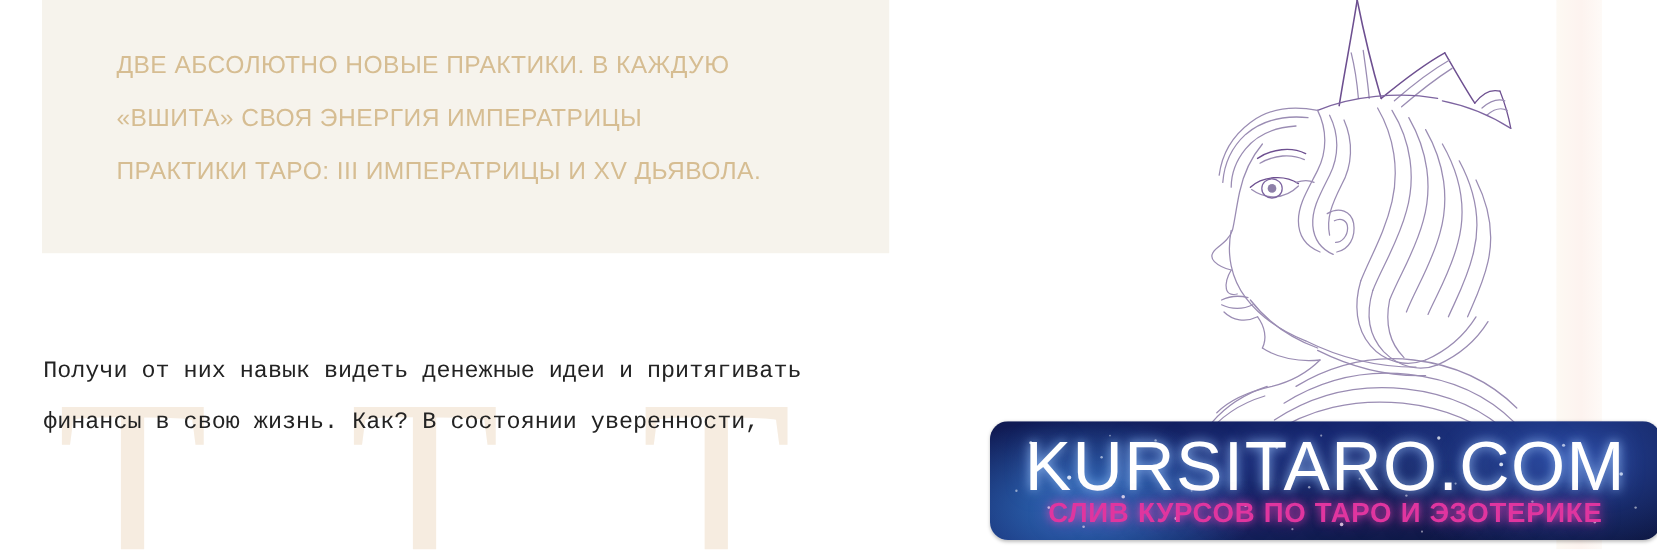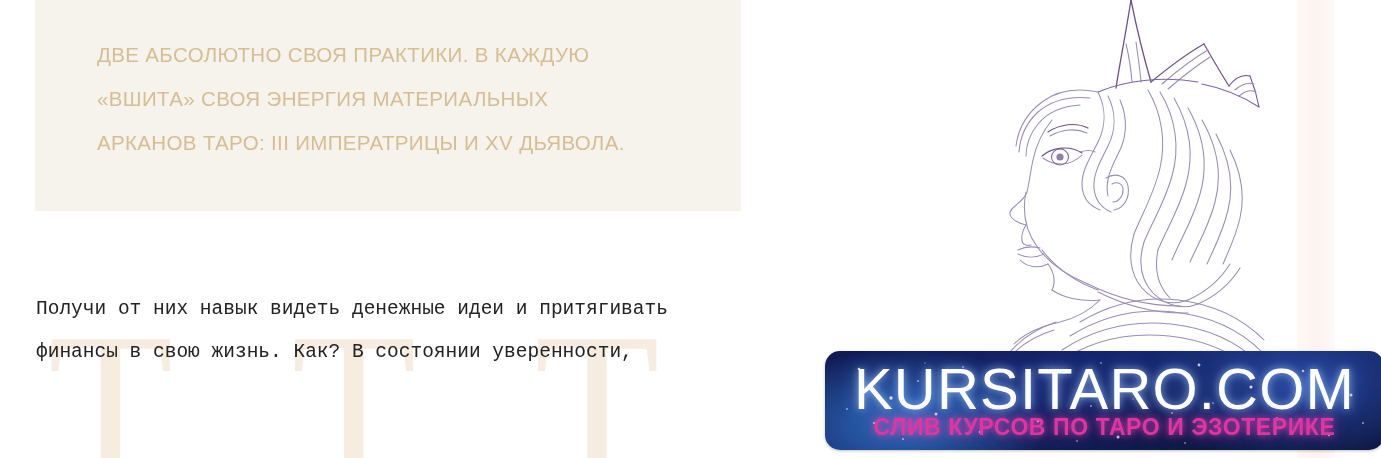--- a/index.html
+++ b/index.html
@@ -163,23 +163,23 @@
 <body>
 
 <div id="page">
 
   <div class="deco-letters">TTT</div>
 
   <div class="cream-band"></div>
 
   <div class="callout">
     <div class="callout-inner">
-      <div class="callout-line">ДВЕ АБСОЛЮТНО СВОЯ ПРАКТИКИ. В КАЖДУЮ</div>
-      <div class="callout-line">«ВШИТА» СВОЯ ЭНЕРГИЯ МАТЕРИАЛЬНЫХ</div>
-      <div class="callout-line">АРКАНОВ ТАРО: III ИМПЕРАТРИЦЫ И XV ДЬЯВОЛА.</div>
+      <div class="callout-line">ДВЕ АБСОЛЮТНО НОВЫЕ ПРАКТИКИ. В КАЖДУЮ</div>
+      <div class="callout-line">«ВШИТА» СВОЯ ЭНЕРГИЯ ИМПЕРАТРИЦЫ</div>
+      <div class="callout-line">ПРАКТИКИ ТАРО: III ИМПЕРАТРИЦЫ И XV ДЬЯВОЛА.</div>
     </div>
   </div>
 
   <div class="body-copy">
     <div class="body-line">Получи от них навык видеть денежные идеи и притягивать</div>
     <div class="body-line">финансы в свою жизнь. Как? В состоянии уверенности,</div>
   </div>
 
   <div class="illustration">
     <svg viewBox="0 0 420 380" xmlns="http://www.w3.org/2000/svg" fill="none" stroke-linecap="round" stroke-linejoin="round">

